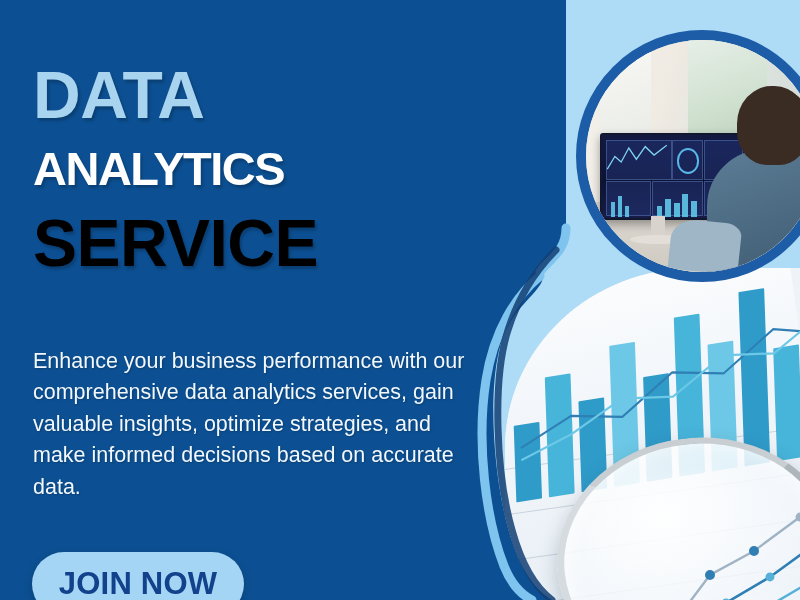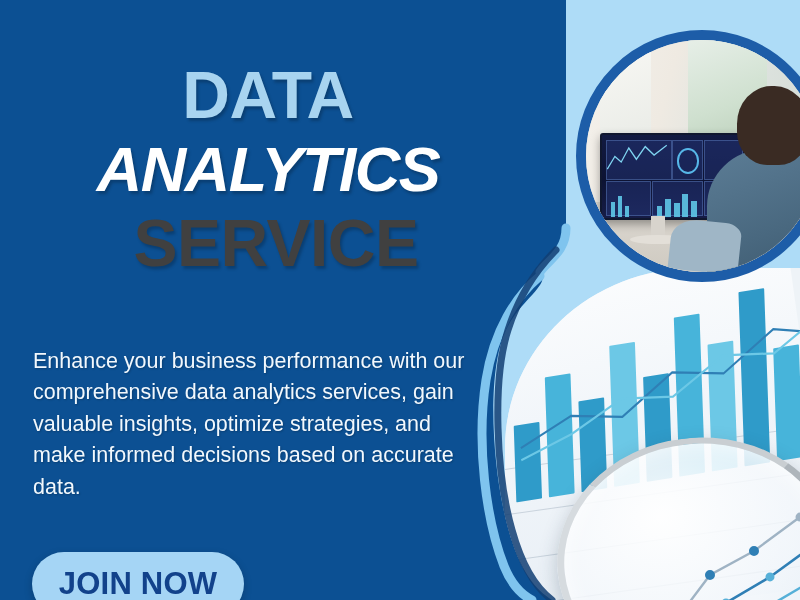--- a/index.html
+++ b/index.html
@@ -244,25 +244,24 @@
     width: 470px;
   }
   .hl-line {
     display: block;
     font-weight: 700;
     font-size: 66px;
     line-height: 74px;
     letter-spacing: -0.5px;
     text-shadow: 2px 3px 3px rgba(0,0,0,.22);
     white-space: nowrap;
-    text-align: center;
   }
   .hl-1 { color: #A8D4F0; }
-  .hl-2 { color: #FFFFFF; font-size: 63px; letter-spacing: -1.5px; font-style: italic; }
-  .hl-3 { color: #404040; margin-left: 16px; }
+  .hl-2 { color: #FFFFFF; font-size: 47px; letter-spacing: -1.5px; }
+  .hl-3 { color: #000000; }
 
   .body-copy {
     position: absolute;
     left: 33px;
     top: 324px;
     width: 452px;
     color: #F2F8FD;
     font-size: 21.5px;
     line-height: 31.5px;
     font-weight: 400;

